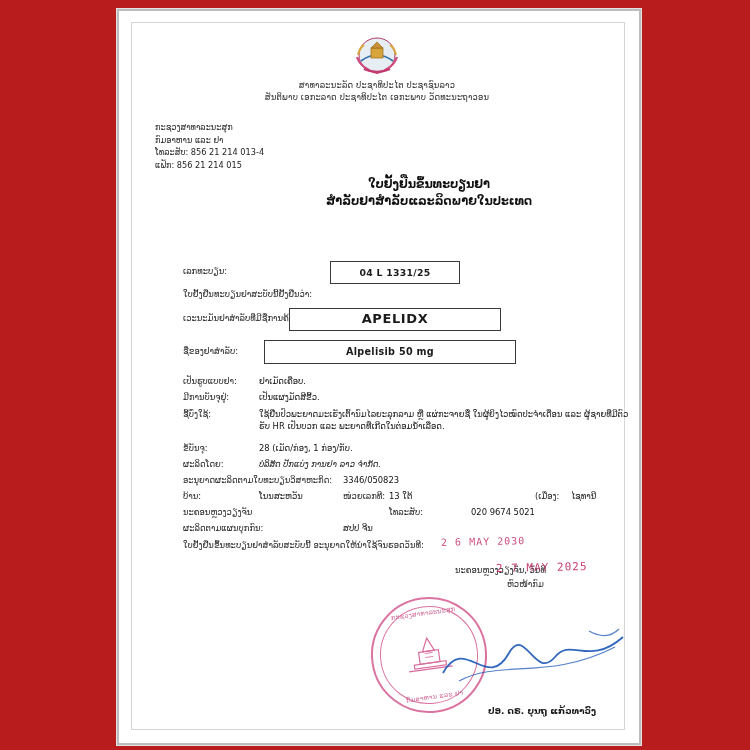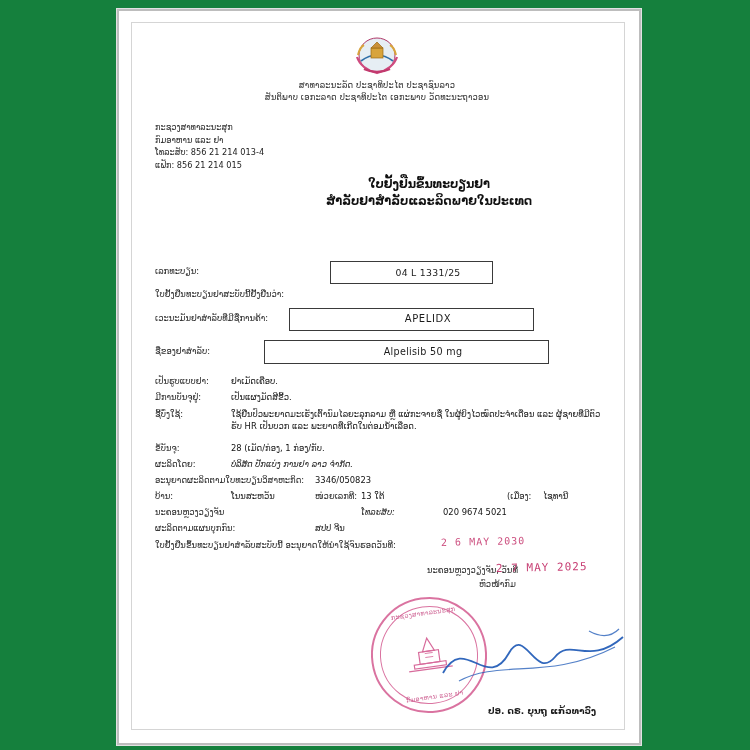--- a/index.html
+++ b/index.html
@@ -5,21 +5,21 @@
   html,body{margin:0;padding:0;}
   body{
     width:750px;height:750px;
     background:#ffffff;
     font-family:"DejaVu Sans", sans-serif;
     overflow:hidden;
   }
   .page{
     position:relative;
     width:750px;height:750px;
-    background:#15803d;
+    background:#b91c1c;
   }
   
   .scan-frame{
     position:absolute;
     left:117px;top:9px;width:520px;height:732px;
     background:#ffffff;
     border:2px solid #bdbdbd;
     box-shadow:0 0 0 1px #e2e2e2;
   }
   .scan-inner{
@@ -56,38 +56,38 @@
   }
 
   
   .title{
     position:absolute;left:120px;top:147px;width:340px;
     text-align:center;font-size:11.4px;font-weight:bold;color:#111;
     line-height:1.5;
   }
 
   
-  .row{position:absolute;display:flex;align-items:flex-start;}
+  .row{position:absolute;display:flex;align-items:flex-start;margin-left:28px;}
   .lbl{color:#222;font-size:8.4px;white-space:nowrap;}
   .val{color:#111;font-size:8.4px;}
 
   .boxed{
     border:1px solid #3a3a3a;
     text-align:center;
-    font-weight:normal;
+    font-weight:bold;
     background:#fff;
-    display:flex;align-items:center;justify-content:center;padding-left:33px;
+    display:flex;align-items:center;justify-content:center;
   }
   .box-reg{
     position:absolute;left:191px;top:232px;width:128px;height:21px;
     font-size:9.3px;letter-spacing:.3px;
   }
   .box-name{
     position:absolute;left:150px;top:279px;width:210px;height:21px;
-    font-size:10px;letter-spacing:.6px;
+    font-size:13px;letter-spacing:.6px;
   }
   .box-ingredient{
     position:absolute;left:125px;top:311px;width:250px;height:22px;
     font-size:9.6px;letter-spacing:.3px;
   }
 
   .r-regno{left:16px;top:236px;}
   .r-statement{left:16px;top:259px;}
   .r-nameprefix{left:16px;top:283px;}
   .r-ingprefix{left:16px;top:316px;}
@@ -105,21 +105,21 @@
   .r-prodval{left:92px;top:429px;font-style:italic;}
   .r-lic{left:16px;top:445px;}
   .r-licval{left:176px;top:445px;}
   .r-country{left:16px;top:461px;}
   .r-countryval{left:92px;top:461px;}
   .r-addr2{left:176px;top:461px;}
   .r-addr2val{left:222px;top:461px;}
   .r-yearlbl{left:368px;top:461px;}
   .r-yearval{left:404px;top:461px;}
   .r-district{left:16px;top:477px;}
-  .r-tel2{left:222px;top:477px;font-style:italic;}
+  .r-tel2{left:222px;top:477px;}
   .r-tel2val{left:282px;top:477px;padding-left:22px;}
   .r-rep{left:16px;top:493px;}
   .r-repval{left:176px;top:493px;}
   .r-valid{left:16px;top:510px;}
 
   .r-place{left:288px;top:535px;}
   .r-signlbl{left:340px;top:549px;}
 
   
   .stamp-date{

